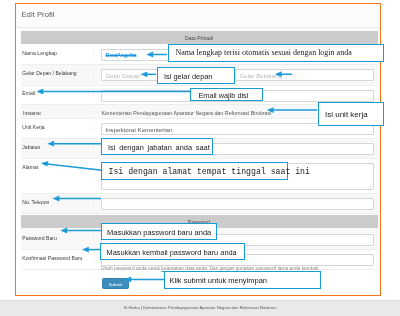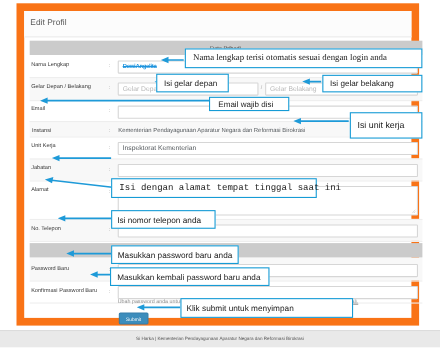--- a/index.html
+++ b/index.html
@@ -2,21 +2,21 @@
 <html><head>
 <meta charset="utf-8">
 <style>
   html,body{margin:0;padding:0;}
   body{width:400px;height:316px;background:#ffffff;
        font-family:"Liberation Sans",sans-serif;overflow:hidden;position:relative;}
   .page{position:absolute;left:0;top:0;width:400px;height:316px;background:#fff;}
 
   
   .panel{position:absolute;left:15px;top:3px;width:366px;height:293px;
-         background:#fff;border:7px solid #f97316;box-sizing:border-box;}
+         background:#fff;border:1px solid #f97316;box-sizing:border-box;}
   .panel-head{position:absolute;left:0;top:0;width:100%;height:24px;
               border-bottom:1px solid #ececec;background:#fcfcfc;box-sizing:border-box;}
   .panel-title{position:absolute;left:5.5px;top:6.3px;font-size:7.6px;color:#5a5a5a;
                letter-spacing:.05px;}
 
   .sect{position:absolute;left:4.5px;width:357px;height:13px;background:#cbcbcb;}
   .sect .st{position:absolute;left:0;top:4px;width:100%;text-align:center;
             font-size:5.1px;color:#4c4c4c;}
 
   .stripe{position:absolute;left:4.5px;width:357px;background:#f8f8f8;}
@@ -199,44 +199,41 @@
 
       <path d="M164 279.4 L130 279.4" stroke-linecap="butt" fill="none"></path>
       <path d="M124.3 279.4 L131.2 276.5 L131.2 282.3 Z" stroke="none"></path>
     </g>
   </svg>
 
   <div class="anno" style="left:168px;top:44px;width:216px;height:18px;">
     <div class="at" style="font-size:8px;left:6.5px;margin-top:-0.8px;font-family:Liberation Serif, serif;">Nama lengkap terisi otomatis sesuai dengan login anda</div>
   </div>
 
-  <div class="anno" style="left:142px;top:67px;width:66px;height:17px;">
+  <div class="anno" style="left:157px;top:67px;width:78px;height:17px;">
     <div class="at" style="font-size:7.4px;left:6px;">Isi gelar depan</div>
   </div>
 
-  <div class="anno" style="left:293px;top:68px;width:91px;height:16px;">
-    <div class="at" style="font-size:7.4px;left:6px;">Isi gelar belakang</div>
-  </div>
 
   <div class="anno" style="left:190px;top:88px;width:73px;height:13px;">
     <div class="at" style="font-size:7.3px;left:7.5px;text-align:right;">Email wajib disi</div>
   </div>
 
   <div class="anno" style="left:318px;top:102px;width:66px;height:24px;">
     <div class="at" style="font-size:8px;left:6px;">Isi unit kerja</div>
   </div>
 
+  <div class="anno" style="left:101px;top:138px;width:112px;height:17px;">
+    <div class="at" style="font-size:7.4px;left:6px;word-spacing:1.7px;">Isi dengan jabatan anda saat</div>
+  </div>
 
   <div class="anno" style="left:101px;top:162px;width:187px;height:18px;font-family:Liberation Mono, monospace;">
     <div class="at" style="font-size:8.2px;left:6.5px;">Isi dengan alamat tempat tinggal saat ini</div>
   </div>
 
-  <div class="anno" style="left:101px;top:191px;width:95px;height:17px;">
-    <div class="at" style="font-size:7.5px;left:4.5px;">Isi nomor telepon anda</div>
-  </div>
 
   <div class="anno" style="left:101px;top:223px;width:116px;height:17px;">
     <div class="at" style="font-size:7.5px;left:5px;">Masukkan password baru anda</div>
   </div>
 
   <div class="anno" style="left:100px;top:243px;width:145px;height:17px;">
     <div class="at" style="font-size:7.4px;left:5.5px;">Masukkan kembali password baru anda</div>
   </div>
 
   <div class="anno" style="left:164px;top:271px;width:157px;height:18px;">

